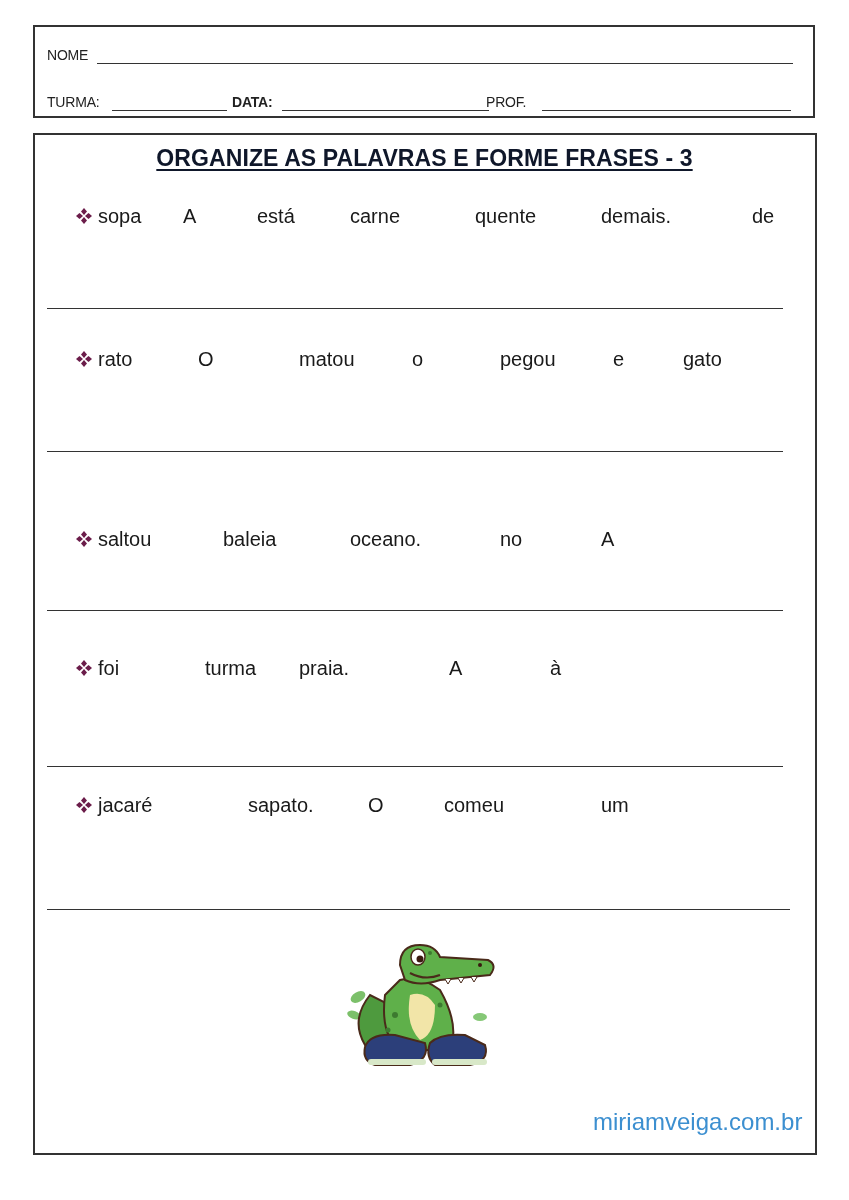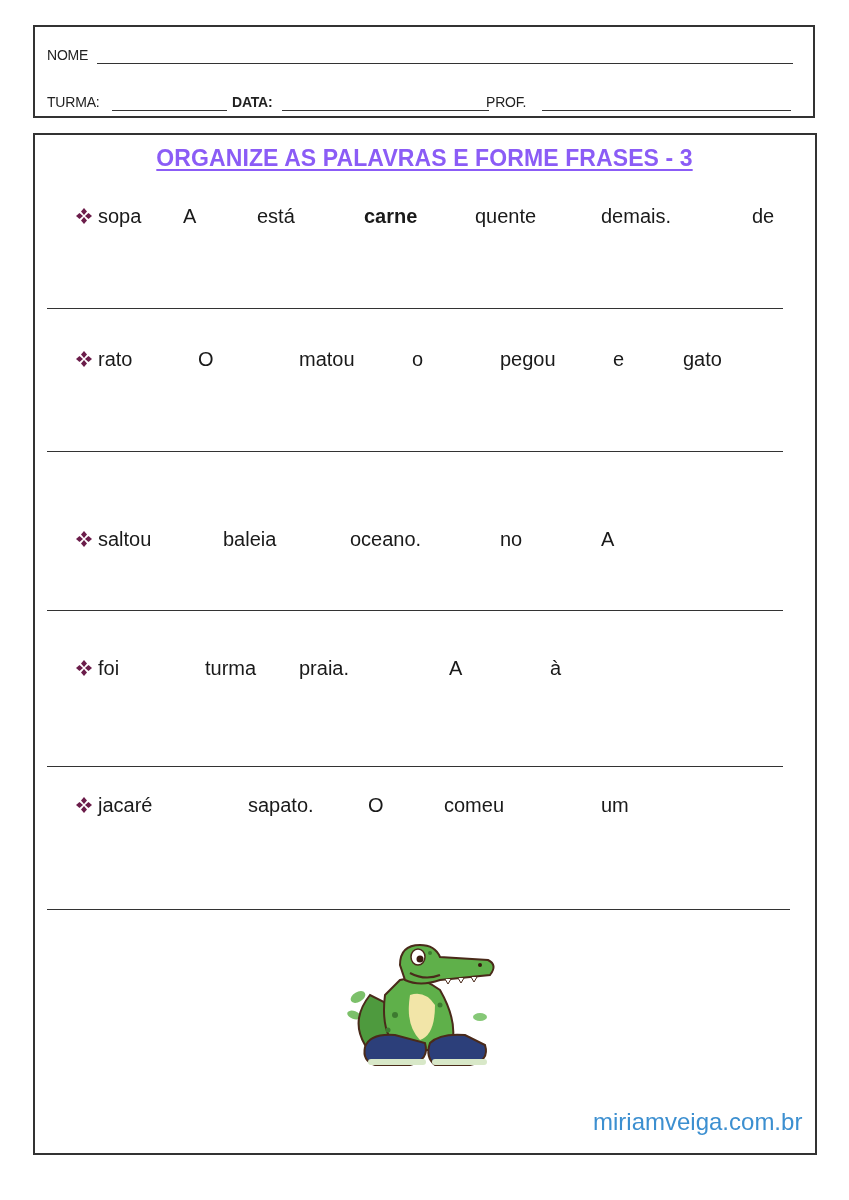--- a/index.html
+++ b/index.html
@@ -2,21 +2,21 @@
 <html><head>
 <meta charset="utf-8">
 <style>
   html, body { margin:0; padding:0; background:#ffffff; }
   body { width:849px; height:1200px; position:relative; overflow:hidden; font-family:"Liberation Sans", sans-serif; color:#1a1a1a; }
   .header-box { position:absolute; left:33px; top:25px; width:782px; height:93px; border:2px solid #333; box-sizing:border-box; }
   .hdr-text { position:absolute; font-size:14px; color:#222; letter-spacing:-0.2px; }
   .blank { position:absolute; border-bottom:1px solid #333; height:0; }
   .main-box { position:absolute; left:33px; top:133px; width:784px; height:1022px; border:2px solid #333; box-sizing:border-box; }
   .title { position:absolute; left:0; width:100%; top:145px; text-align:center; }
-  .title span { font-size:23px; font-weight:bold; color:#8b5cf6; text-decoration:underline; text-decoration-thickness:2px; text-underline-offset:3px; letter-spacing:0.1px; }
+  .title span { font-size:23px; font-weight:bold; color:#0f172a; text-decoration:underline; text-decoration-thickness:2px; text-underline-offset:3px; letter-spacing:0.1px; }
   .row { position:absolute; left:0; width:849px; height:30px; }
   .word { position:absolute; font-size:20px; color:#1a1a1a; top:0; white-space:nowrap; }
   .bullet { position:absolute; top:2px; width:18px; height:18px; }
   .answer-line { position:absolute; height:0; border-bottom:1.5px solid #333; }
   .croc { position:absolute; left:340px; top:935px; width:160px; height:140px; }
   .footer { position:absolute; left:593px; top:1108px; font-size:24px; color:#3c8fd0; }
 </style>
 </head>
 <body>
 
@@ -39,21 +39,21 @@
     <g fill="#6b1d4a">
         <path d="M9 1 L12 4.5 L9 8 L6 4.5Z"></path>
         <path d="M9 10 L12 13.5 L9 17 L6 13.5Z"></path>
         <path d="M1 9 L4.5 6 L8 9 L4.5 12Z"></path>
         <path d="M10 9 L13.5 6 L17 9 L13.5 12Z"></path>
       </g>
   </svg>
   <span class="word" style="left:98px;">sopa</span>
   <span class="word" style="left:183px;">A</span>
   <span class="word" style="left:257px;">está</span>
-  <span class="word" style="left:364px;font-weight:bold;">carne</span>
+  <span class="word" style="left:350px;">carne</span>
   <span class="word" style="left:475px;">quente</span>
   <span class="word" style="left:601px;">demais.</span>
   <span class="word" style="left:752px;">de</span>
 </div>
 <div class="answer-line" style="left:47px;top:308px;width:736px;"></div>
 
 <div class="row" style="top:348px;">
   <svg class="bullet" style="left:75px;" viewBox="0 0 18 18">
     <g fill="#6b1d4a">
         <path d="M9 1 L12 4.5 L9 8 L6 4.5Z"></path>

